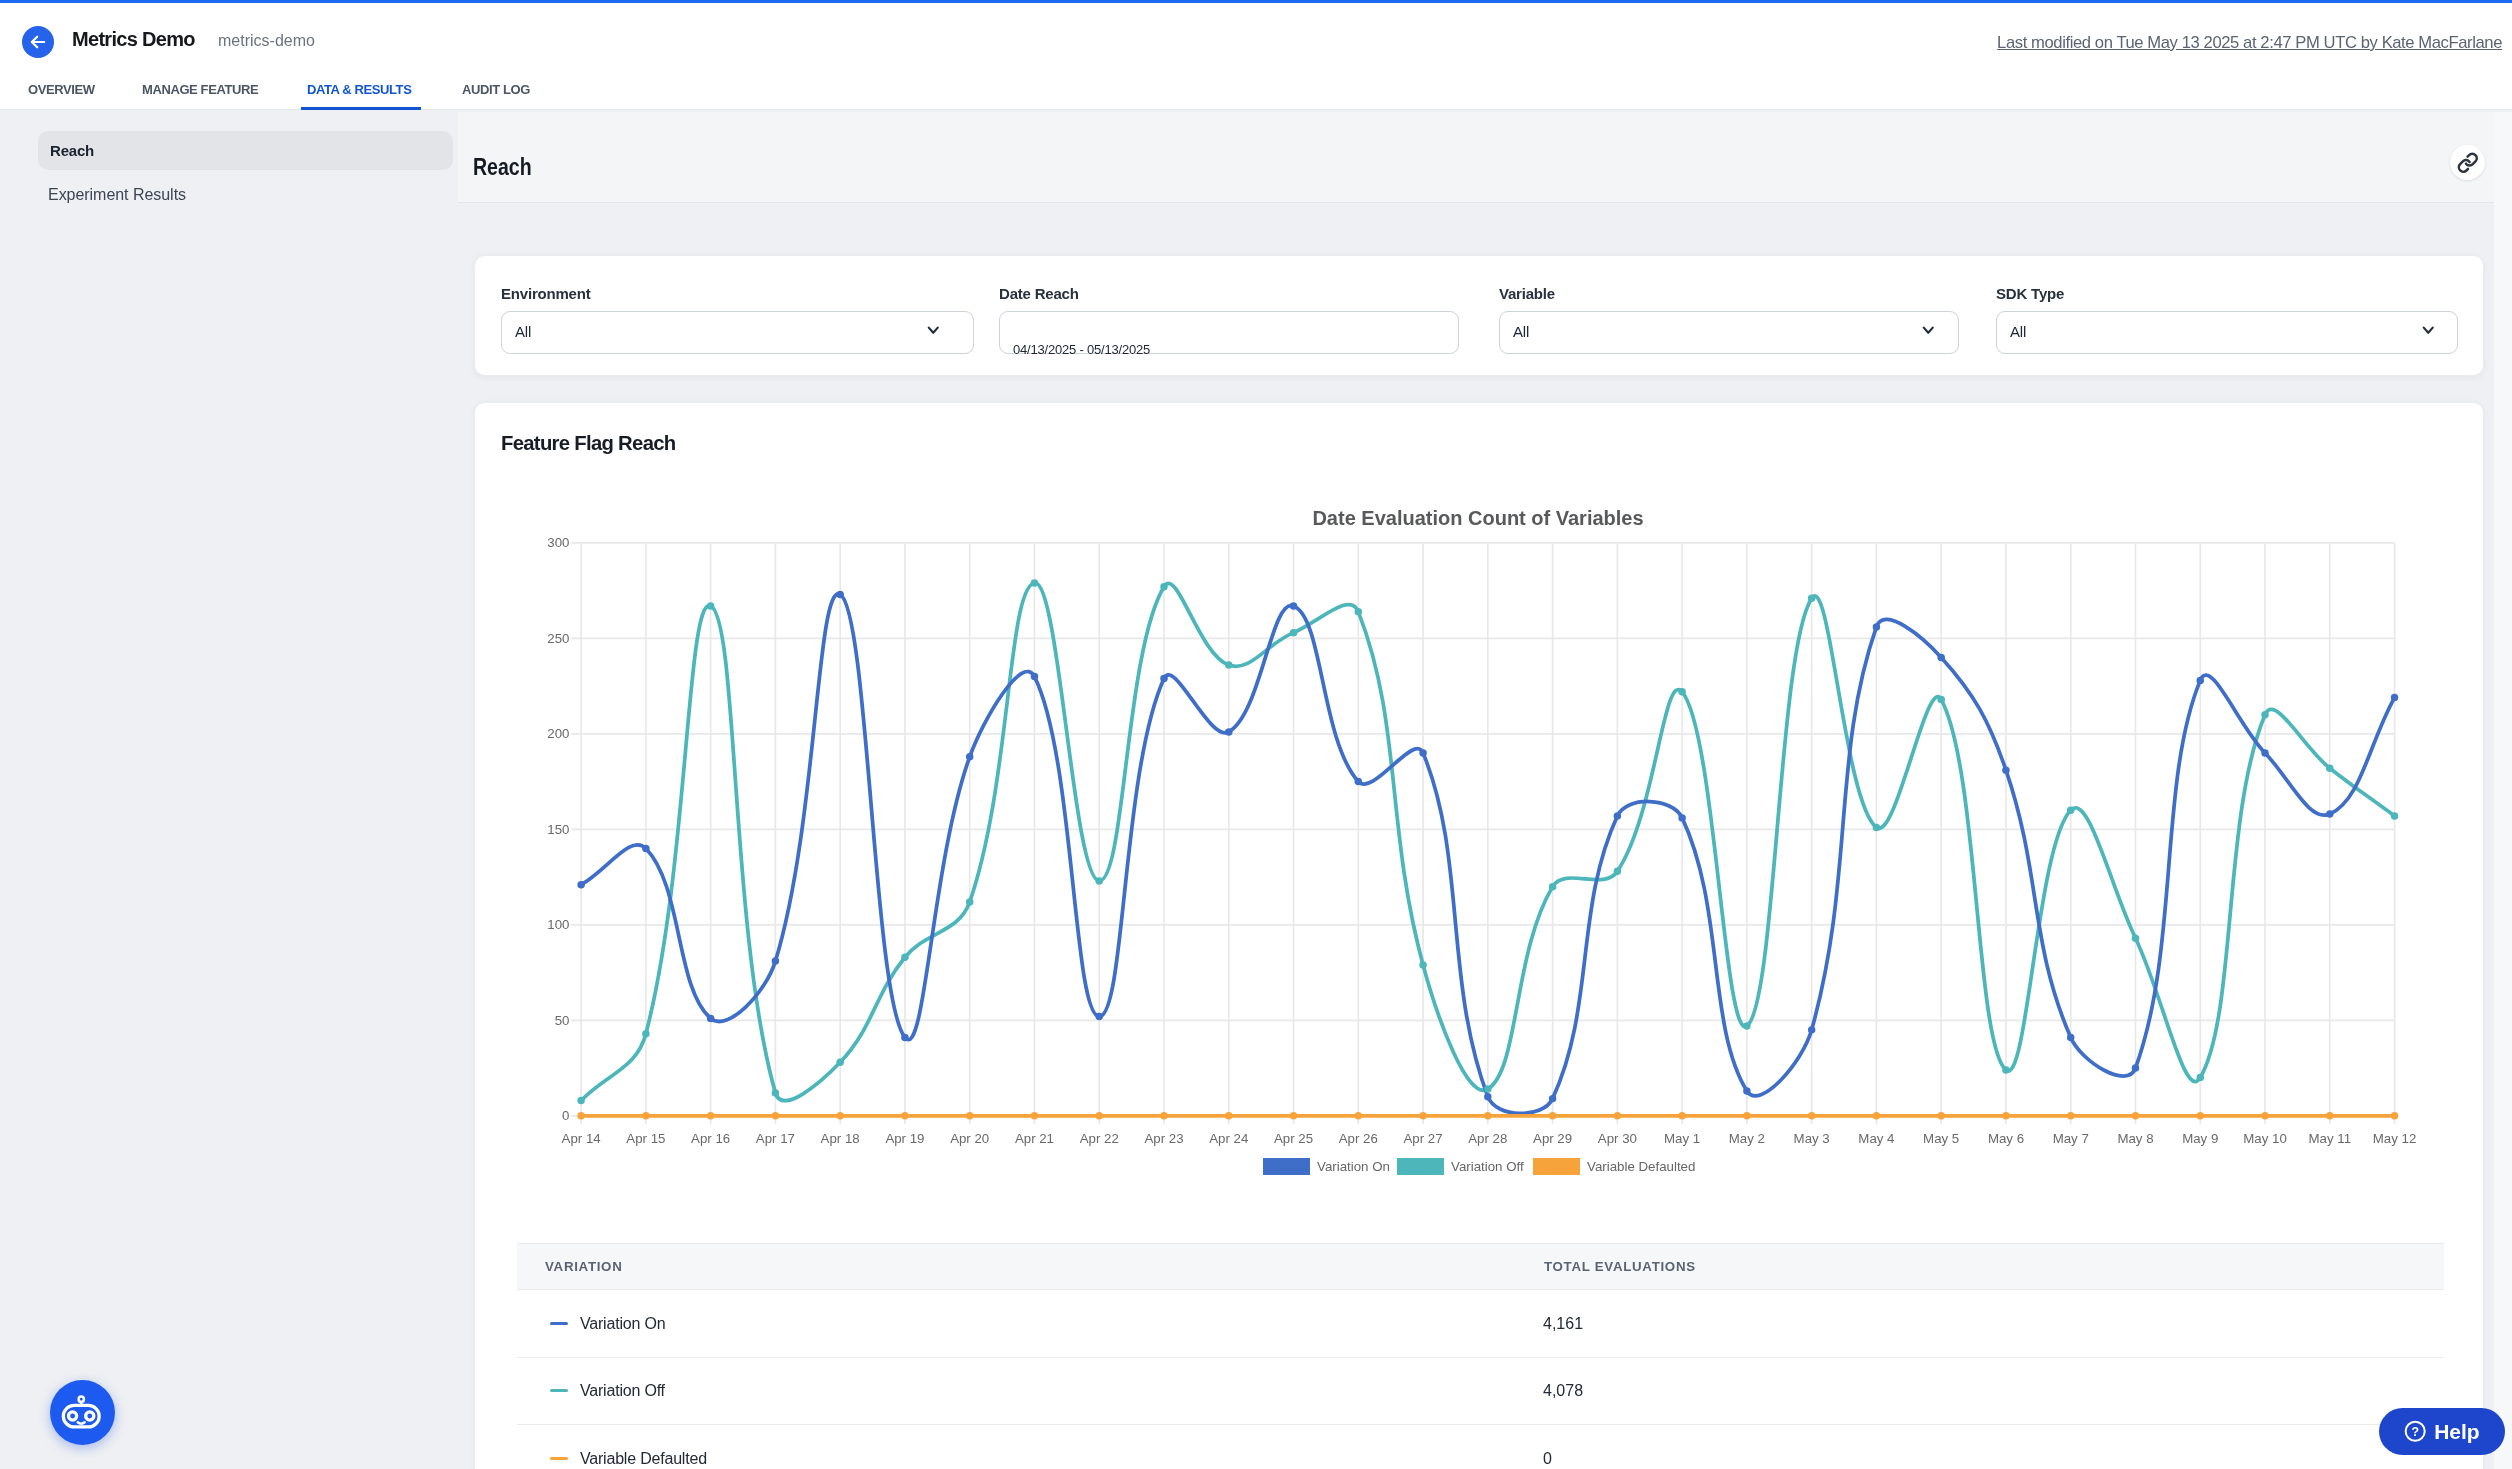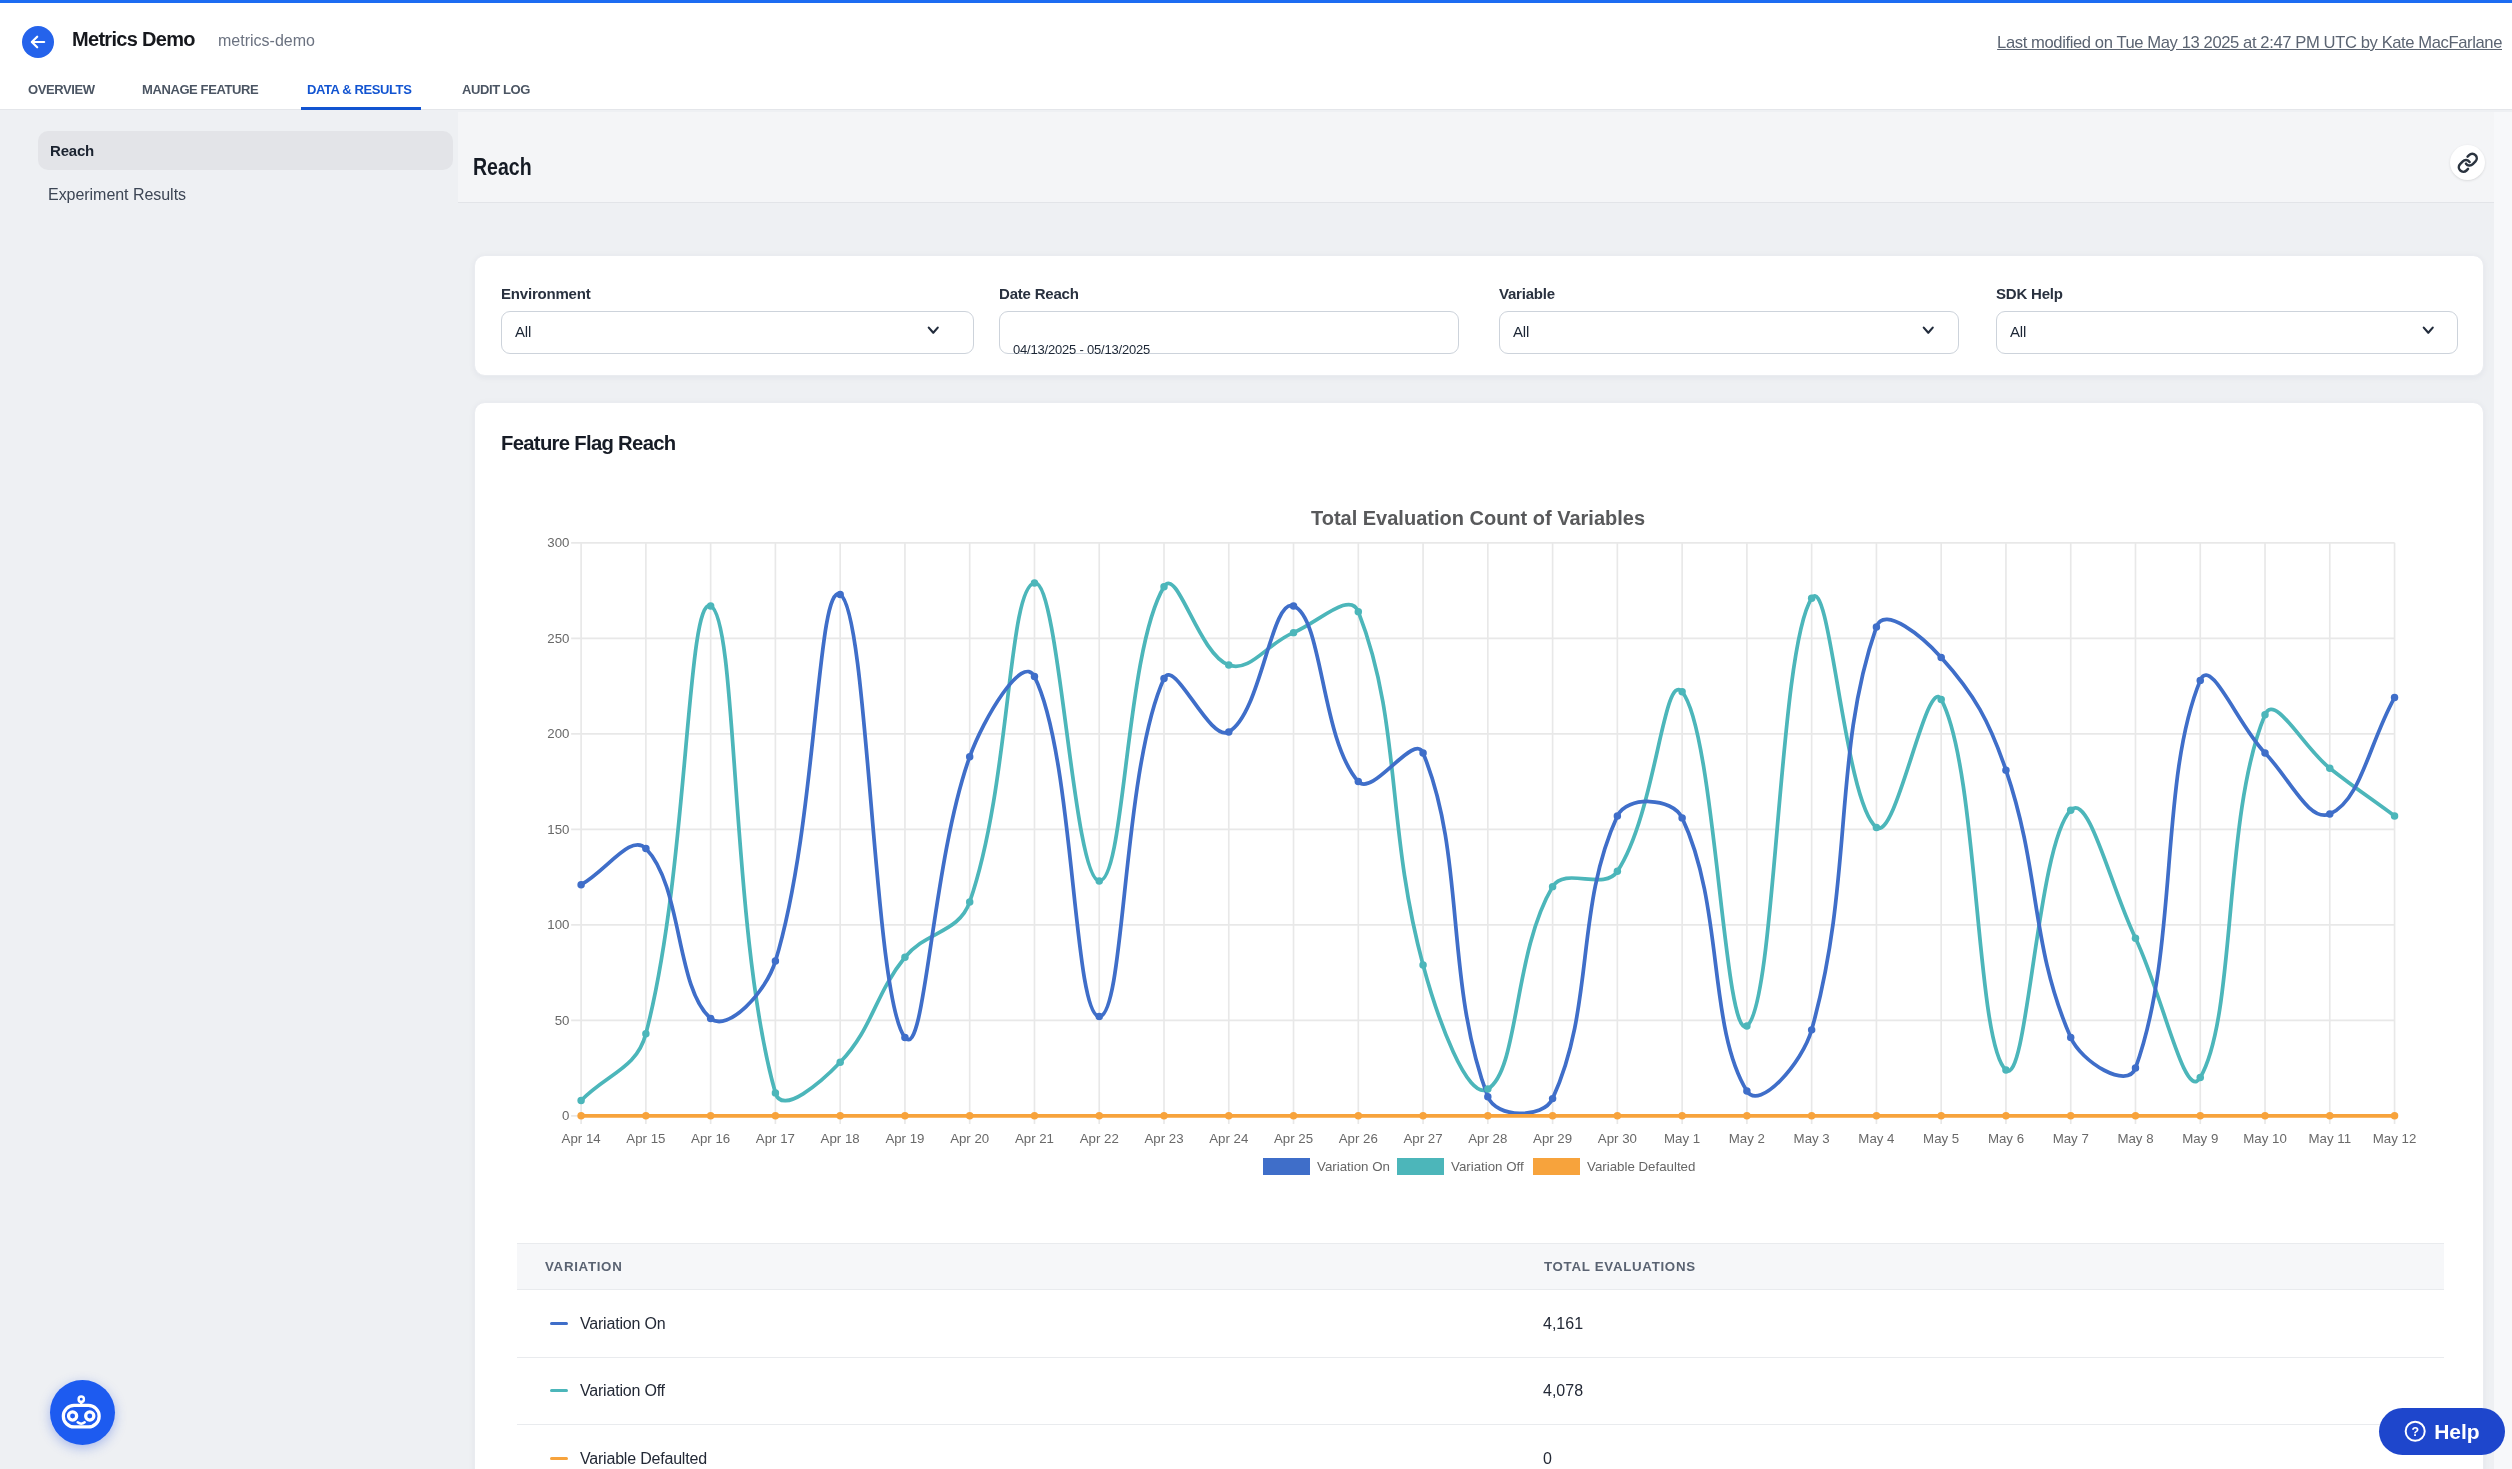--- a/index.html
+++ b/index.html
@@ -61,31 +61,31 @@
   </svg>
 <div class="abs" style="left:999px;top:286px;font-size:15px;line-height:16.6px;font-weight:700;color:#29313f;letter-spacing:-0.2px">Date Reach</div>
 <div class="abs" style="left:999px;top:311px;width:460px;height:43px;background:#fff;border:1.7px solid #cdd3db;border-radius:9px"></div>
 <div class="abs" style="left:1013px;top:329px;height:40px;display:flex;align-items:center;font-size:13px;color:#1c2635;letter-spacing:-0.2px">04/13/2025 - 05/13/2025</div>
 <div class="abs" style="left:1499px;top:286px;font-size:15px;line-height:16.6px;font-weight:700;color:#29313f;letter-spacing:-0.2px">Variable</div>
 <div class="abs" style="left:1499px;top:311px;width:460px;height:43px;background:#fff;border:1.7px solid #cdd3db;border-radius:9px"></div>
 <div class="abs" style="left:1513px;top:311px;height:40px;display:flex;align-items:center;font-size:15px;color:#1c2635;letter-spacing:-0.2px">All</div>
 <svg class="abs" style="left:1922px;top:326px" width="12.5" height="9" viewBox="0 0 15 11">
     <path d="M2 2 L7.5 8.3 L13 2" fill="none" stroke="#222c3c" stroke-width="2.6" stroke-linecap="round" stroke-linejoin="round"></path>
   </svg>
-<div class="abs" style="left:1996px;top:286px;font-size:15px;line-height:16.6px;font-weight:700;color:#29313f;letter-spacing:-0.2px">SDK Help</div>
+<div class="abs" style="left:1996px;top:286px;font-size:15px;line-height:16.6px;font-weight:700;color:#29313f;letter-spacing:-0.2px">SDK Type</div>
 <div class="abs" style="left:1996px;top:311px;width:462px;height:43px;background:#fff;border:1.7px solid #cdd3db;border-radius:9px"></div>
 <div class="abs" style="left:2010px;top:311px;height:40px;display:flex;align-items:center;font-size:15px;color:#1c2635;letter-spacing:-0.2px">All</div>
 <svg class="abs" style="left:2422px;top:326px" width="12.5" height="9" viewBox="0 0 15 11">
     <path d="M2 2 L7.5 8.3 L13 2" fill="none" stroke="#222c3c" stroke-width="2.6" stroke-linecap="round" stroke-linejoin="round"></path>
   </svg>
 
 <div class="abs" style="left:474px;top:402px;width:2010px;height:1162px;background:#ffffff;border-radius:10.8px;border:0.8px solid #eaecf0;box-shadow:0 1.7px 6.6px rgba(25,35,70,0.05)"></div>
 <div class="abs" style="left:501px;top:433px;font-size:20.3px;line-height:20.3px;font-weight:700;color:#171c26;letter-spacing:-0.7px">Feature Flag Reach</div>
 
-<div class="abs" style="left:1063px;top:508px;width:830px;text-align:center;font-size:20px;line-height:20px;font-weight:700;color:#58595b">Total Evaluation Count of Variables</div>
+<div class="abs" style="left:1063px;top:508px;width:830px;text-align:center;font-size:20px;line-height:20px;font-weight:700;color:#58595b">Date Evaluation Count of Variables</div>
 
 <div class="abs" style="left:474px;top:390px;width:2026px;height:789px">
 <svg width="2026" height="789" viewBox="571 470 2440 950" style="position:absolute;left:0;top:0;font-family:'Liberation Sans',sans-serif">
       <line x1="700.0" y1="654" x2="700.0" y2="1354" stroke="#e8e8e8" stroke-width="2"></line>
       <line x1="778.0" y1="654" x2="778.0" y2="1354" stroke="#e8e8e8" stroke-width="2"></line>
       <line x1="856.0" y1="654" x2="856.0" y2="1354" stroke="#e8e8e8" stroke-width="2"></line>
       <line x1="934.0" y1="654" x2="934.0" y2="1354" stroke="#e8e8e8" stroke-width="2"></line>
       <line x1="1012.0" y1="654" x2="1012.0" y2="1354" stroke="#e8e8e8" stroke-width="2"></line>
       <line x1="1090.0" y1="654" x2="1090.0" y2="1354" stroke="#e8e8e8" stroke-width="2"></line>
       <line x1="1168.0" y1="654" x2="1168.0" y2="1354" stroke="#e8e8e8" stroke-width="2"></line>

